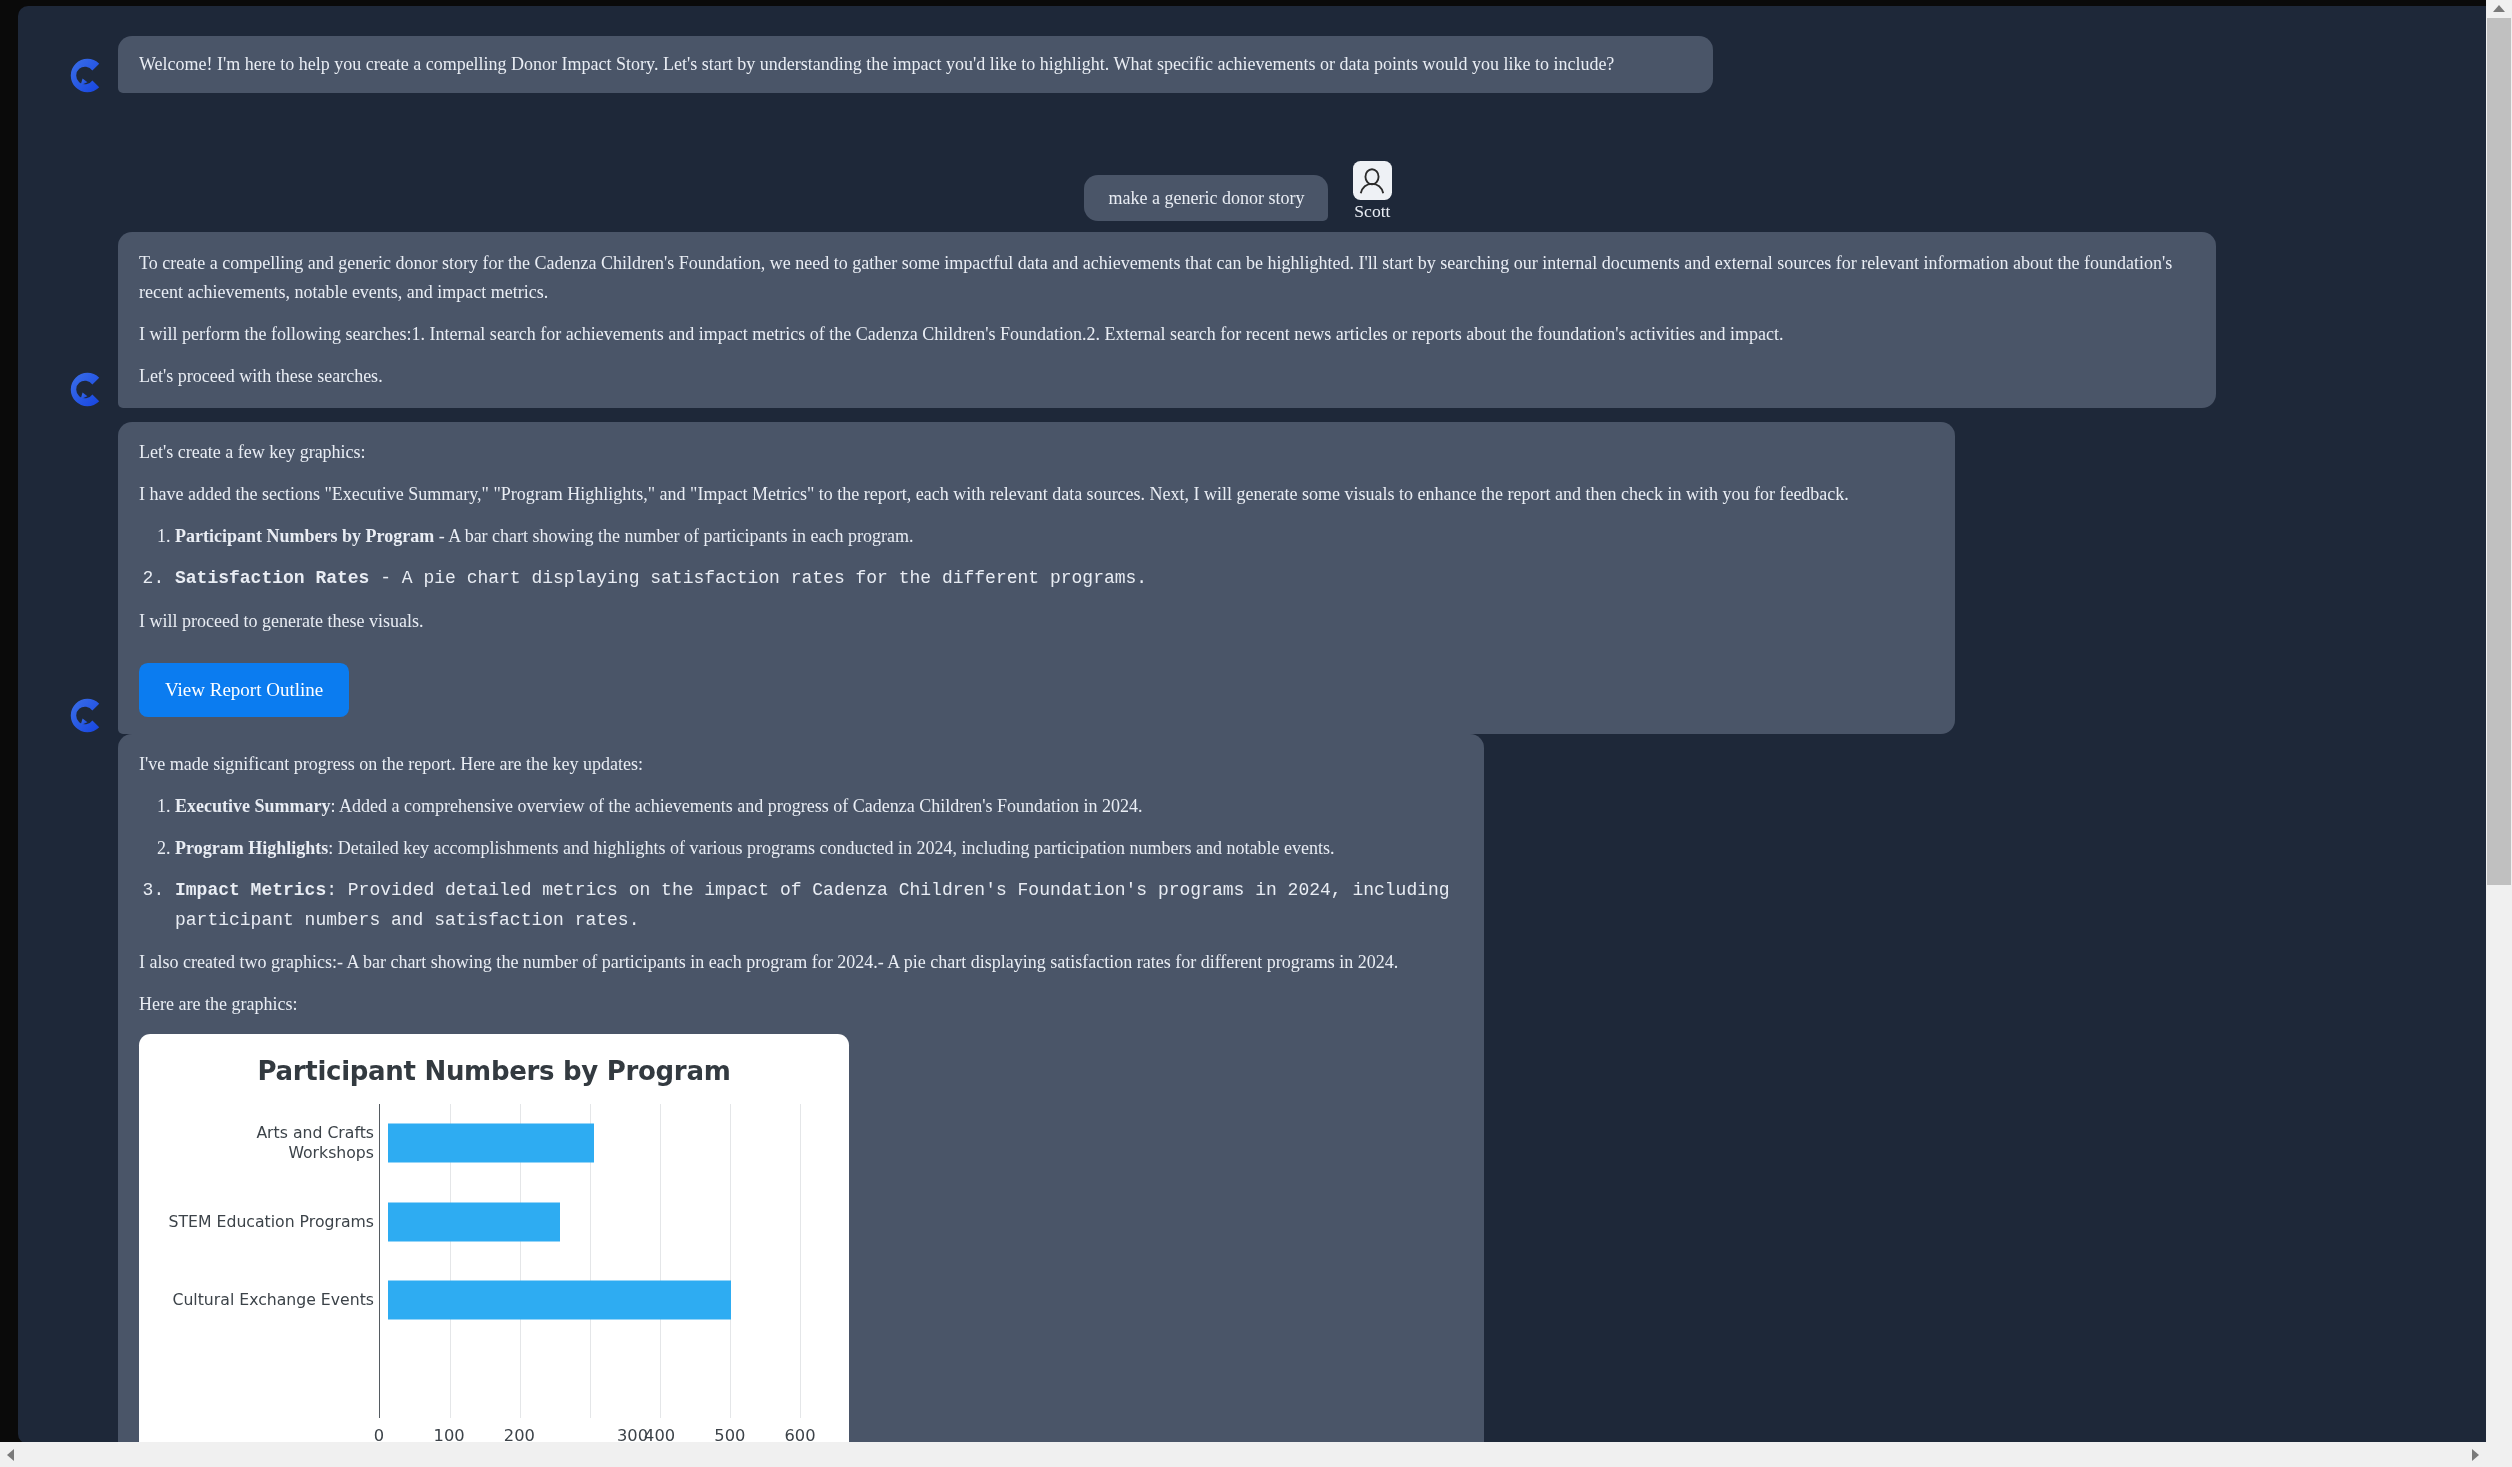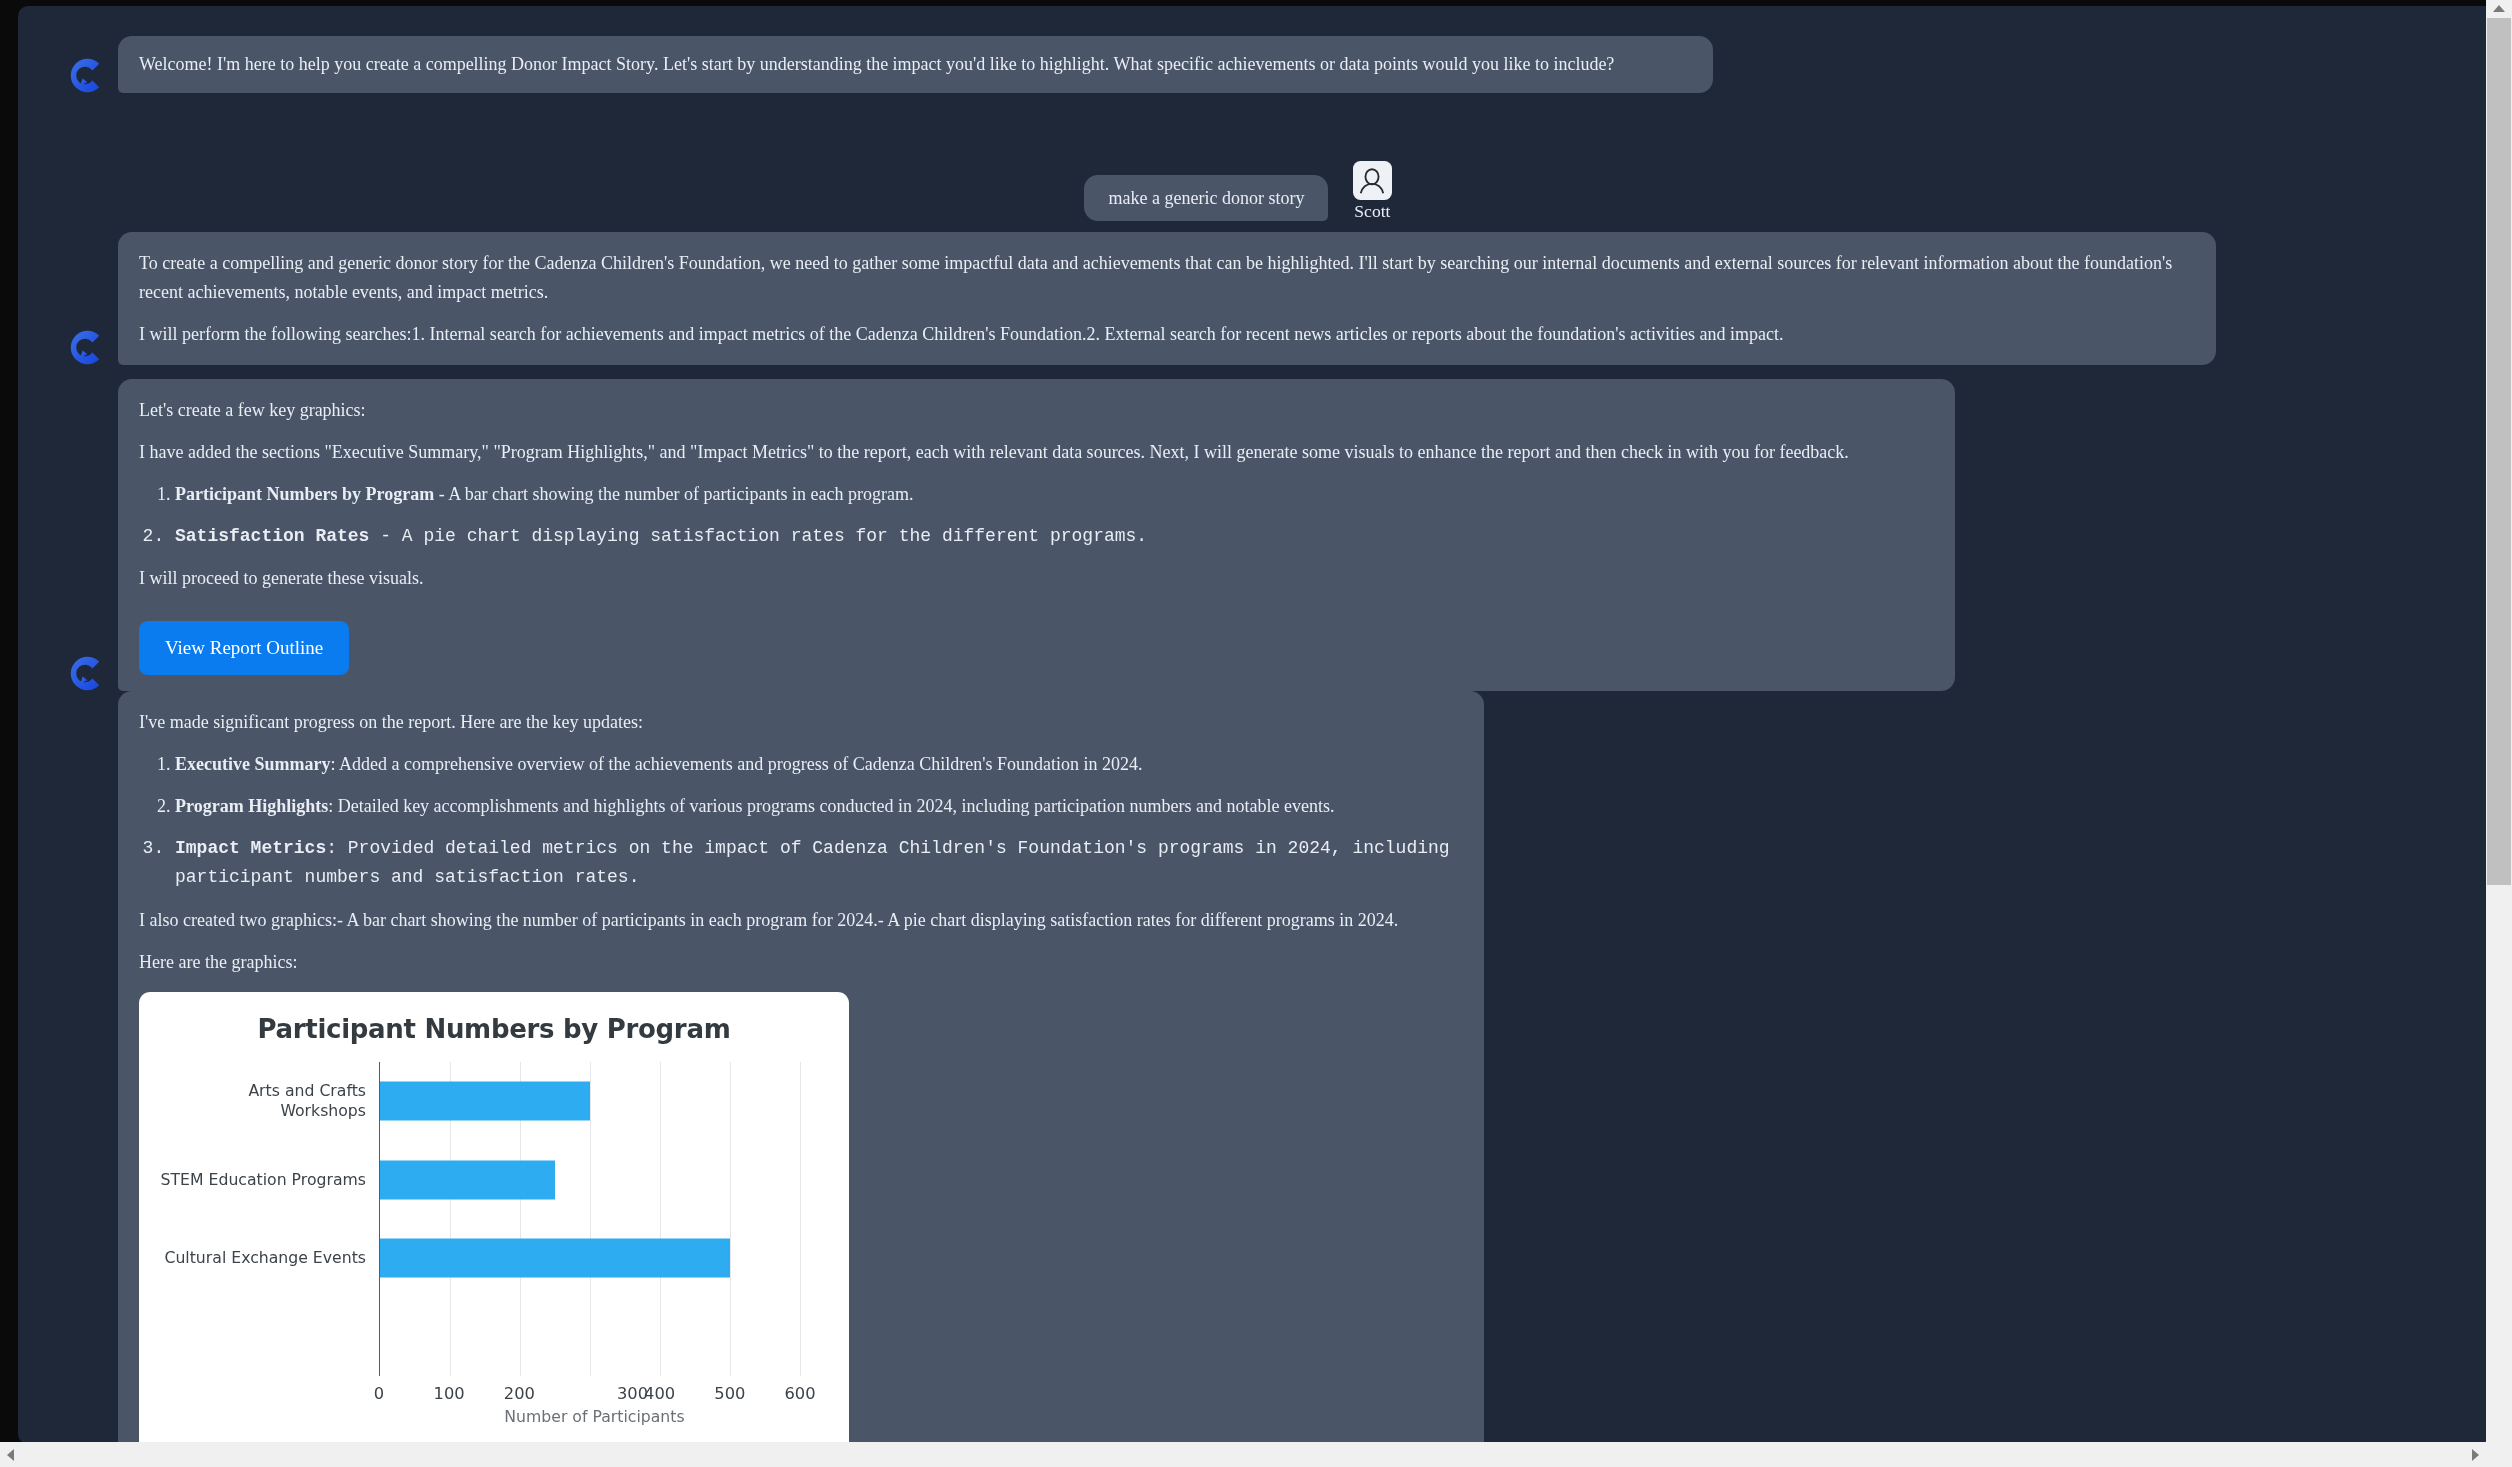--- a/index.html
+++ b/index.html
@@ -133,21 +133,21 @@
     height: 314px;
     margin-left: 221px;
     margin-right: 30px;
     border-left: 1.9px solid #555b61;
   }
   .gridline {
     position: absolute; top: 0; bottom: 0;
     width: 1.3px; background: #e4e6e8;
   }
   .bar-slot {
-    position: absolute; left: 0; right: 0;
+    position: absolute; left: 8px; right: 0;
     height: 79px;
   }
   .cat-label {
     position: absolute;
     right: calc(100% + 14px);
     top: 50%;
     transform: translateY(-50%);
     text-align: right;
     width: 207px;
     font-size: 15.7px;
@@ -266,20 +266,21 @@
                 <stop offset="100%" stop-color="#1745e0"></stop>
           </linearGradient>
             </defs>
           <path d="M78 26 A34 34 0 1 0 78 74 L64 60 A18 18 0 1 1 64 40 Z" fill="url(#cg2)"></path>
           <path d="M44 56 L40 70 L54 64 Z" fill="url(#cg2)"></path>
         </svg>
       </span>
       <div class="bubble assistant-bubble" id="msg2">
         <p>To create a compelling and generic donor story for the Cadenza Children's Foundation, we need to gather some impactful data and achievements that can be highlighted. I'll start by searching our internal documents and external sources for relevant information about the foundation's recent achievements, notable events, and impact metrics.</p>
         <p>I will perform the following searches:1. Internal search for achievements and impact metrics of the Cadenza Children's Foundation.2. External search for recent news articles or reports about the foundation's activities and impact.</p>
+        <p>Let's proceed with these searches.</p>
       </div>
     </div>
 
     <div class="msg-row assistant" id="msg4-row">
       <span class="avatar-c">
         <svg viewBox="0 0 100 100" xmlns="http://www.w3.org/2000/svg">
           <defs>
               <linearGradient id="cg3" x1="0" y1="0" x2="1" y2="1">
             <stop offset="0%" stop-color="#3b6fe8"></stop>
                 <stop offset="100%" stop-color="#1745e0"></stop>

